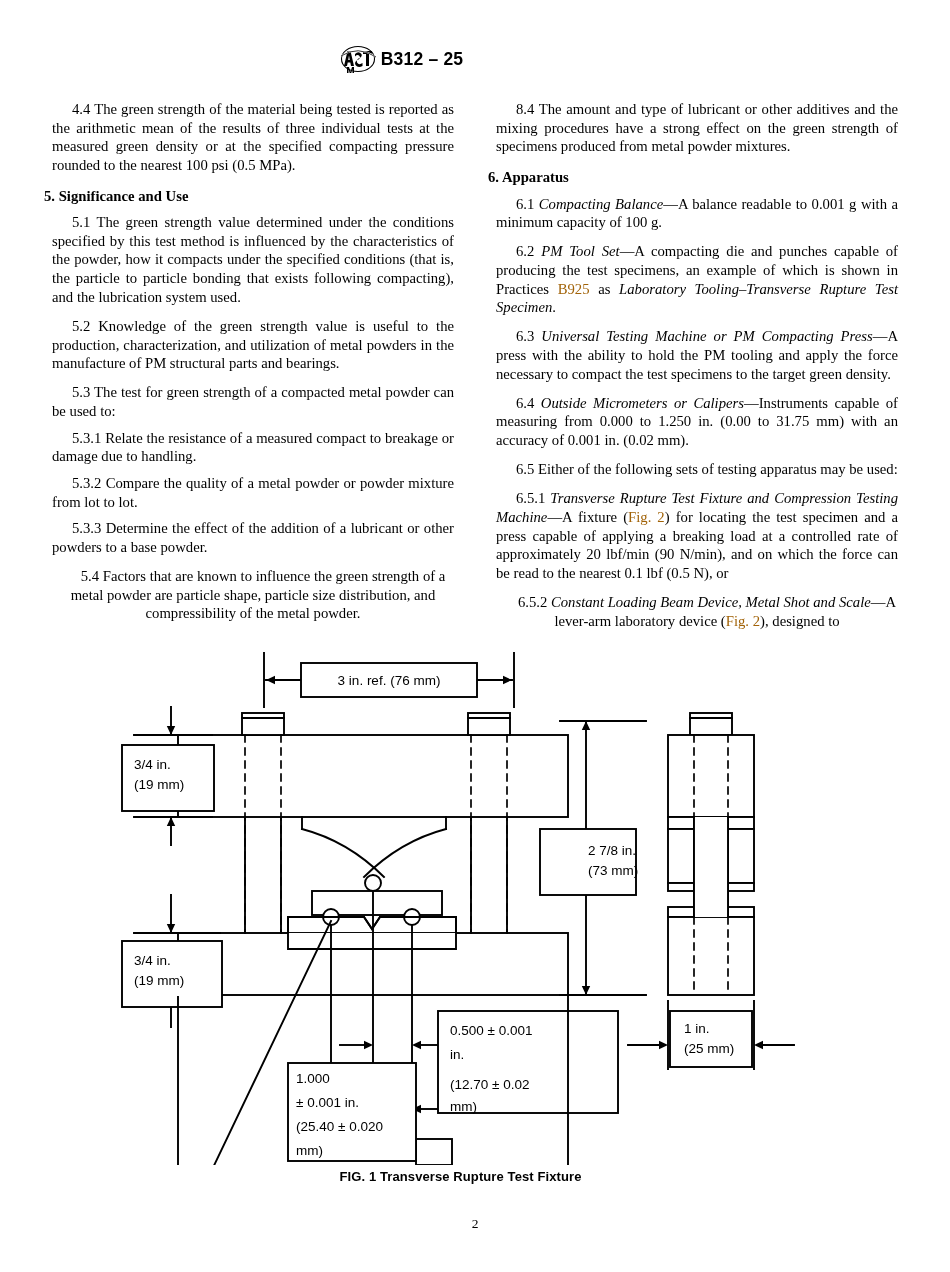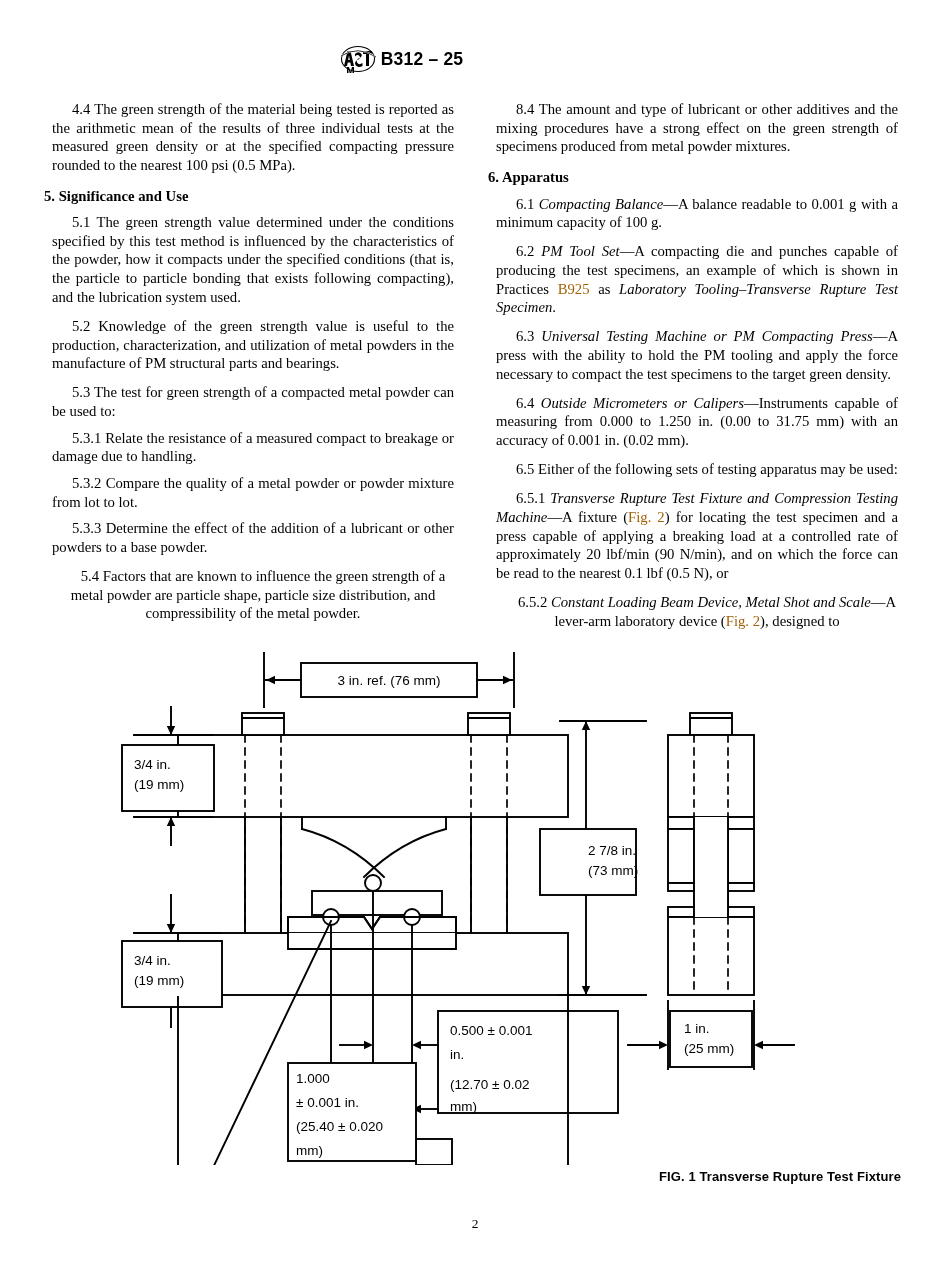--- a/index.html
+++ b/index.html
@@ -28,21 +28,21 @@
   p.gap{margin-top:10.5px;}
   p.last{text-align:center;}
   .sec{font-weight:bold;margin-top:12px;margin-bottom:4px;font-size:14.7px;}
   .it{font-style:italic;}
   .lnk{color:#a16207;}
 
   
   .figwrap{position:absolute;left:0;top:645px;width:881px;margin-left:20px;}
   .fig-svg{display:block;margin:0 auto;}
   .figcap{font-family:"Liberation Sans",sans-serif;font-weight:bold;
-    font-size:13px;text-align:right;margin-top:4px;letter-spacing:.1px;}
+    font-size:13px;text-align:center;margin-top:4px;letter-spacing:.1px;}
 
   .pageno{position:absolute;top:1216px;left:0;width:950px;text-align:center;
     font-size:13.5px;}
 </style>
 </head>
 <body>
 
 <div class="page">
 
   <div class="header">

